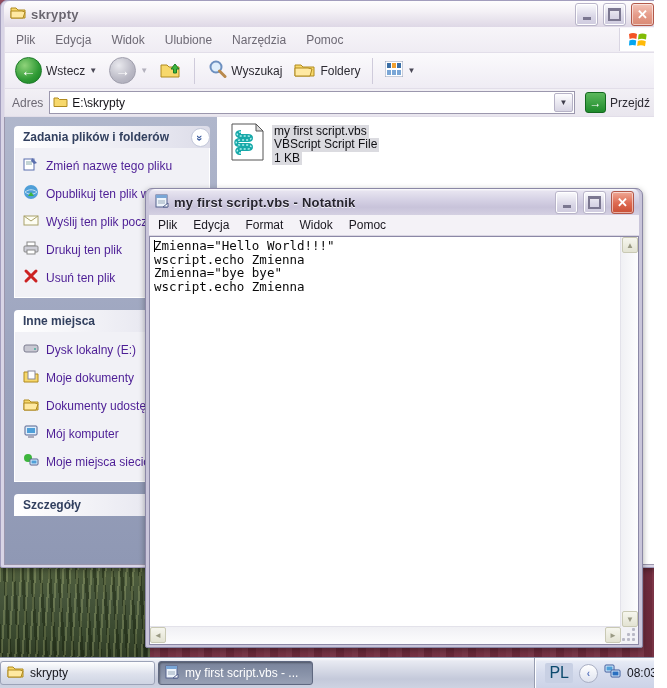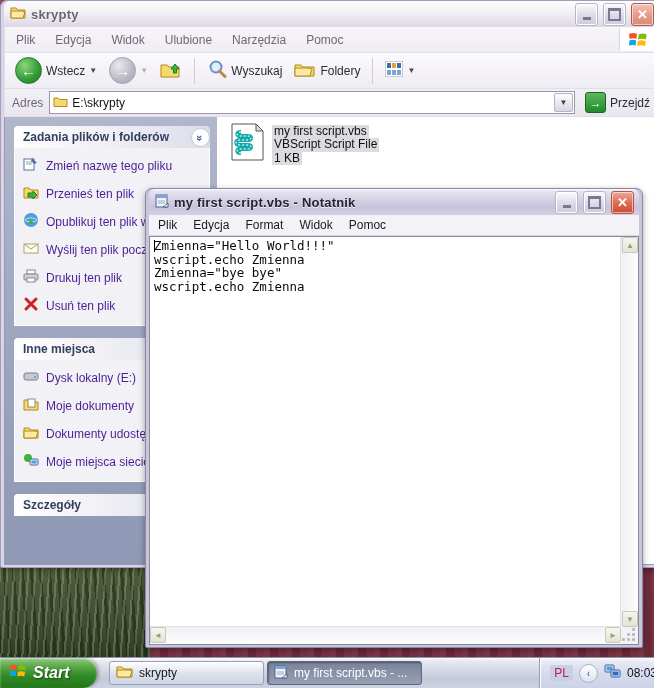--- a/index.html
+++ b/index.html
@@ -104,21 +104,21 @@
   #startbtn .st{color:#fff;font-size:16px;font-weight:bold;font-style:italic;text-shadow:1px 1px 2px rgba(0,0,0,.5);}
   .taskbtn{margin:3px 3px 3px 0;width:155px;border-radius:3px;display:flex;align-items:center;gap:6px;padding:0 6px;
     font-size:12px;box-sizing:border-box;}
   .taskbtn.normal{background:linear-gradient(180deg,#fefefe,#dde1ec 55%,#cfd4e3);border:1px solid #9ca3b8;color:#15151c;}
   .taskbtn.pressed{background:linear-gradient(180deg,#79839b,#8a94aa 60%,#98a1b5);border:1px solid #5f6880;color:#fff;
     box-shadow:inset 1px 1px 2px rgba(0,0,0,.35);}
   .taskbtn .lbl{white-space:nowrap;overflow:hidden;}
   #tray{margin-left:auto;height:30px;display:flex;align-items:center;gap:6px;padding:0 10px 0 10px;
     border-left:1px solid #979db1;box-shadow:inset 1px 0 0 #fff;
     background:linear-gradient(180deg,#fdfdfe 0%,#e6eaf5 12%,#d6dced 50%,#ccd3e7 100%);}
-  #tray .lang{font-size:12px;color:#be185d;background:#c8d0e4;padding:1px 4px;border-radius:2px;text-align:right;}
+  #tray .lang{font-size:16px;color:#0c4a6e;background:#c8d0e4;padding:1px 4px;border-radius:2px;text-align:right;}
   #tray .chevcirc{width:17px;height:17px;border-radius:50%;background:linear-gradient(180deg,#ffffff,#dfe3ef);
     border:1px solid #aab0c4;display:flex;align-items:center;justify-content:center;font-size:10px;font-weight:bold;color:#5f79c0;}
   #tray .clock{font-size:12px;color:#15151c;}
 
   .ico{flex:none;display:inline-block;}
 </style>
 </head>
 <body>
 
 <div id="screen">
@@ -248,27 +248,20 @@
               <span class="ico"><svg width="16" height="16">
                     <rect x="1" y="3" width="10" height="11" fill="#fff" stroke="#5a6fae"></rect>
                     <line x1="3" y1="6" x2="9" y2="6" stroke="#8aa"></line>
                     <line x1="3" y1="8" x2="9" y2="8" stroke="#8aa"></line>
                     <path d="M9 2l5 5-3 1-3-3z" fill="#5a6fae"></path>
                   </svg></span>
               <span>Zmień nazwę tego pliku</span>
             </div>
             <div class="task">
               <span class="ico"><svg width="16" height="16">
-                    <path d="M1 4h5l2 2h7v8H1z" fill="#f7d86b" stroke="#b08a1e"></path>
-                    <path d="M5 9h5v-2l4 4-4 4v-2H5z" fill="#3db53d" stroke="#1c7a28"></path>
-                  </svg></span>
-              <span>Przenieś ten plik</span>
-            </div>
-            <div class="task">
-              <span class="ico"><svg width="16" height="16">
                     <circle cx="8" cy="8" r="7" fill="#4f9fd8"></circle>
                     <path d="M2 8c4-3 8-3 12 0M2 8c4 3 8 3 12 0" stroke="#bfe0f2" fill="none"></path>
                     <path d="M5 12l3-4 3 4z" fill="#3db53d"></path>
                   </svg></span>
               <span>Opublikuj ten plik w</span>
             </div>
             <div class="task">
               <span class="ico"><svg width="16" height="16">
                     <rect x="1" y="4" width="14" height="9" fill="#fdfdf3" stroke="#a9a26a"></rect>
                     <path d="M1 4l7 5 7-5" fill="none" stroke="#a9a26a"></path>
@@ -313,20 +306,28 @@
                     <rect x="5" y="3" width="7" height="8" fill="#fff" stroke="#889"></rect>
                   </svg></span>
               <span>Moje dokumenty</span>
             </div>
             <div class="task">
               <span class="ico"><svg width="16" height="16">
                     <path d="M1 4h5l2 2h7v8H1z" fill="#f7d86b" stroke="#b08a1e"></path>
                     <path d="M1 7h11l3 1-2 6H1z" fill="#ffe9a2" stroke="#b08a1e"></path>
                   </svg></span>
               <span>Dokumenty udostę</span>
+            </div>
+            <div class="task">
+              <span class="ico"><svg width="16" height="16">
+                    <rect x="2" y="2" width="12" height="9" rx="1" fill="#dfeefc" stroke="#55628e"></rect>
+                    <rect x="4" y="4" width="8" height="5" fill="#4f9fd8"></rect>
+                    <rect x="5" y="12" width="6" height="2" fill="#aab"></rect>
+                  </svg></span>
+              <span>Mój komputer</span>
             </div>
             <div class="task">
               <span class="ico"><svg width="16" height="16">
                     <circle cx="5" cy="6" r="4" fill="#3db53d"></circle>
                     <rect x="7" y="7" width="8" height="6" rx="1" fill="#dfeefc" stroke="#55628e"></rect>
                     <rect x="8.5" y="8.5" width="5" height="3" fill="#4f9fd8"></rect>
                   </svg></span>
               <span>Moje miejsca siecio</span>
             </div>
           </div>
@@ -413,31 +414,20 @@
           <i style="right:8px;bottom:3px;"></i>
           <i style="right:3px;bottom:8px;"></i>
           <i style="right:13px;bottom:3px;"></i>
           <i style="right:3px;bottom:13px;"></i>
           <i style="right:8px;bottom:8px;"></i>
       </div>
     </div>
   </div>
 
   <div id="taskbar">
-    <div id="startbtn">
-      <span class="ico">
-        <svg width="18" height="18" viewBox="0 0 20 20">
-          <path d="M1 4 Q5 2 9 4 L8.4 9 Q4.6 7.4 1.6 9 Z" fill="#f35325"></path>
-          <path d="M10.6 4.4 Q14.6 2.6 18.6 4.6 L18 9.6 Q14 7.8 10 9.4 Z" fill="#81bc06"></path>
-          <path d="M1.4 10.6 Q4.6 9 8.2 10.6 L7.6 15.6 Q4.6 14.2 1 15.6 Z" fill="#05a6f0"></path>
-          <path d="M9.8 11 Q13.6 9.4 17.8 11.2 L17 16.2 Q13.4 14.6 9.2 16 Z" fill="#ffba08"></path>
-        </svg>
-      </span>
-      <span class="st">Start</span>
-    </div>
 
     <div class="taskbtn normal">
       <span class="ico">
         <svg width="17" height="13">
             <path d="M1 2h5l2 2h8v8H1z" fill="#f7d86b" stroke="#b08a1e"></path>
             <path d="M1 5h12l3 1-2 6H1z" fill="#ffe9a2" stroke="#b08a1e"></path>
           </svg>
       </span>
       <span class="lbl">skrypty</span>
     </div>

